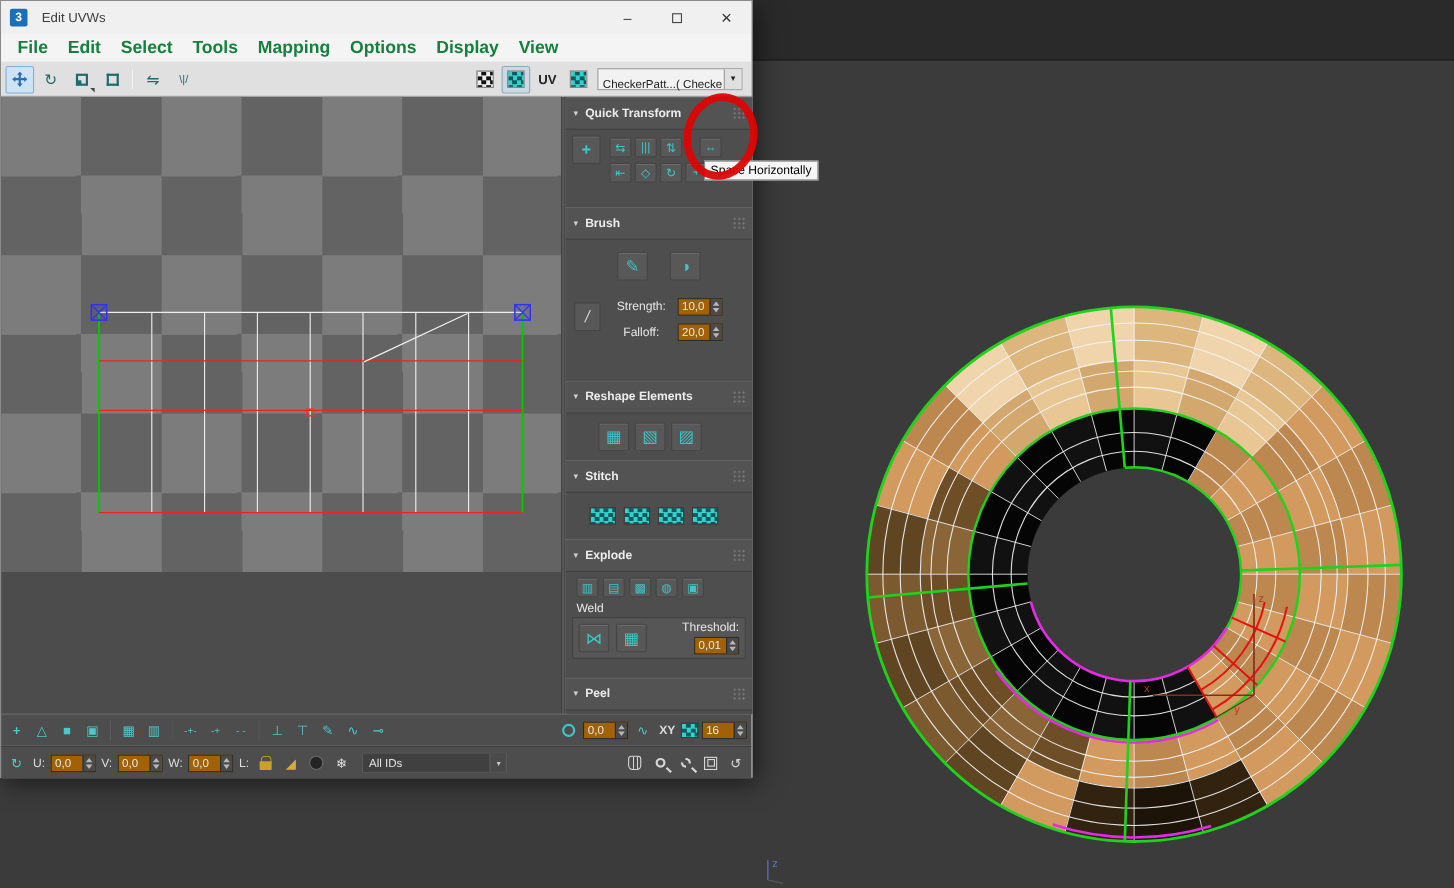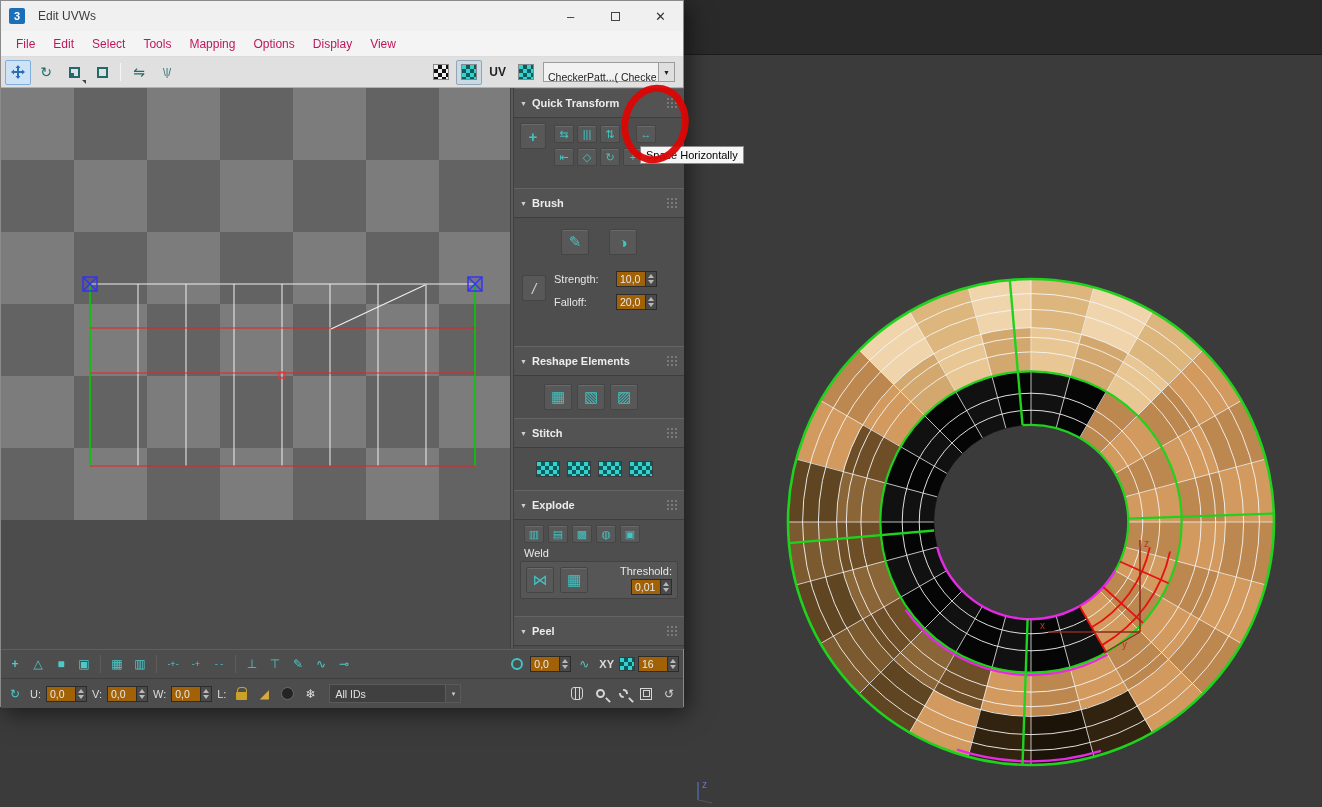--- a/index.html
+++ b/index.html
@@ -10,21 +10,21 @@
 
   
   #uvw-window{position:absolute;left:0;top:0;width:684px;height:707px;background:#f0f0f0;border:1px solid #8a8a8a;box-shadow:4px 6px 22px rgba(0,0,0,.55);z-index:10;}
   .titlebar{position:absolute;left:0;top:0;width:100%;height:30px;background:#f0f0f0;display:flex;align-items:center;padding-left:8px;}
   .applogo{width:16px;height:16px;background:#1b6fb8;color:#fff;font-size:11px;font-weight:bold;display:flex;align-items:center;justify-content:center;border-radius:2px;}
   .title{margin-left:13px;font-size:12px;color:#3c3c3c;}
   .winbtns{margin-left:auto;display:flex;align-items:center;gap:0;}
   .wbtn{width:45px;height:30px;display:flex;align-items:center;justify-content:center;font-size:13px;color:#333;cursor:default;}
   .wbtn .box{width:9px;height:9px;border:1px solid #444;display:block;}
   .menubar{position:absolute;left:0;top:30px;width:100%;height:26px;background:#f4f4f4;display:flex;align-items:center;padding-left:6px;border-bottom:1px solid #dcdcdc;}
-  .mitem{padding:0 9px;font-size:12px;color:#be185d;line-height:26px;}
+  .mitem{padding:0 9px;font-size:16px;color:#15803d;line-height:26px;font-weight:bold;}
   .tbar{position:absolute;left:0;top:56px;width:100%;height:31px;background:#e0e0e0;border-bottom:1px solid #b2b2b2;display:flex;align-items:center;padding:0 4px;gap:2px;}
   .tbtn{width:26px;height:25px;display:flex;align-items:center;justify-content:center;color:#1f6b6b;font-size:14px;border-radius:2px;position:relative;}
   .tbtn.sel{background:#cfe3f6;border:1px solid #7fb0dd;}
   .tbtn.sel2{background:#cdd9e2;border:1px solid #8fa7b8;}
   .vsep{width:1px;height:18px;background:#b5b5b5;border-right:1px solid #f6f6f6;margin:0 3px;}
   .spring{flex:1;}
   .sc-outer{width:11px;height:11px;border:2px solid #1f6b6b;position:relative;display:block;}
   .sc-inner{position:absolute;left:-1px;bottom:-1px;width:4px;height:4px;background:#1f6b6b;display:block;}
   .corner{position:absolute;right:1px;bottom:1px;width:0;height:0;border-left:4px solid transparent;border-top:4px solid #444;display:block;}
   .ff{width:11px;height:11px;border:2px dashed #1f6b6b;display:block;}
@@ -53,21 +53,21 @@
   .ilist{display:flex;gap:3px;}
   .ilist .spacer{background:none;border:none;box-shadow:none;min-width:10px;width:10px;}
   .qtbody{height:70px;display:flex;}
   .qtcol{display:flex;flex-direction:column;gap:5px;margin-left:8px;margin-top:2px;}
   .brushbody{height:128px;display:flex;flex-direction:column;}
   .brushrow1{display:flex;justify-content:center;gap:20px;padding:6px 0 10px;}
   .brushrow2{display:flex;}
   .lineicn{width:24px;height:26px;font-size:15px;color:#cfcfcf;background:#585858;border:1px solid #454545;border-radius:2px;display:flex;align-items:center;justify-content:center;margin:10px 8px 0 2px;font-style:italic;}
   .sgrid{display:flex;flex-direction:column;gap:7px;margin-top:6px;}
   .srow{display:flex;align-items:center;}
-  .slabel{width:58px;text-align:left;font-size:11px;color:#e6e6e6;margin-right:4px;}
+  .slabel{width:58px;text-align:center;font-size:11px;color:#e6e6e6;margin-right:4px;}
   .rsbody{height:42px;display:flex;gap:5px;padding-left:30px;align-items:center;}
   .stbody{height:42px;display:flex;gap:7px;padding-left:22px;align-items:center;}
   .exbody{height:96px;display:flex;flex-direction:column;}
   .exrow{display:flex;gap:4px;padding-left:4px;}
   .weldlbl{font-size:11px;color:#e8e8e8;margin:4px 0 2px 4px;}
   .weldbox{display:flex;background:#565656;border:1px solid #434343;border-radius:2px;padding:3px 5px;align-items:center;}
   .thcol{margin-left:auto;display:flex;flex-direction:column;align-items:flex-end;gap:2px;}
   .thlbl{font-size:11px;color:#e6e6e6;}
   .peelbody{height:69px;display:flex;flex-direction:column;}
   .peelrow{display:flex;justify-content:center;gap:8px;padding-top:6px;}

